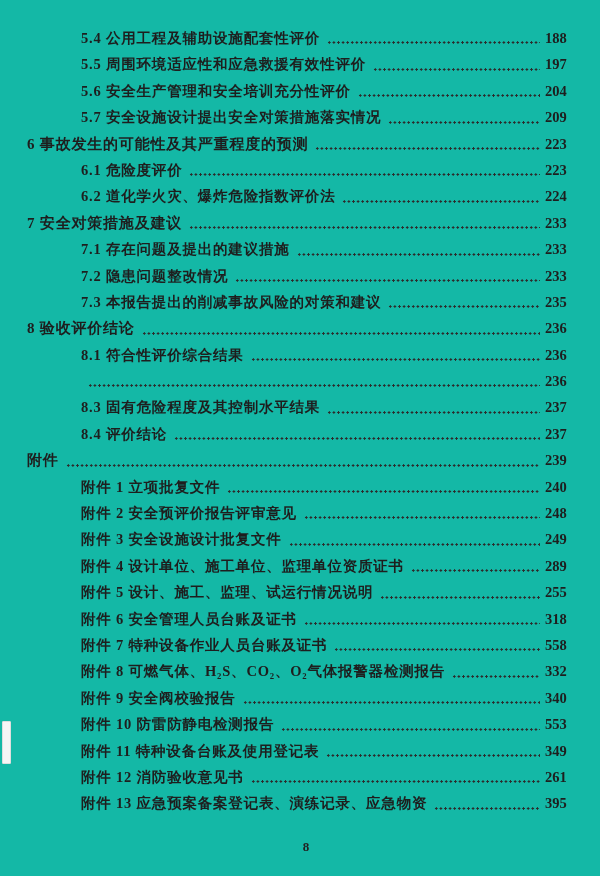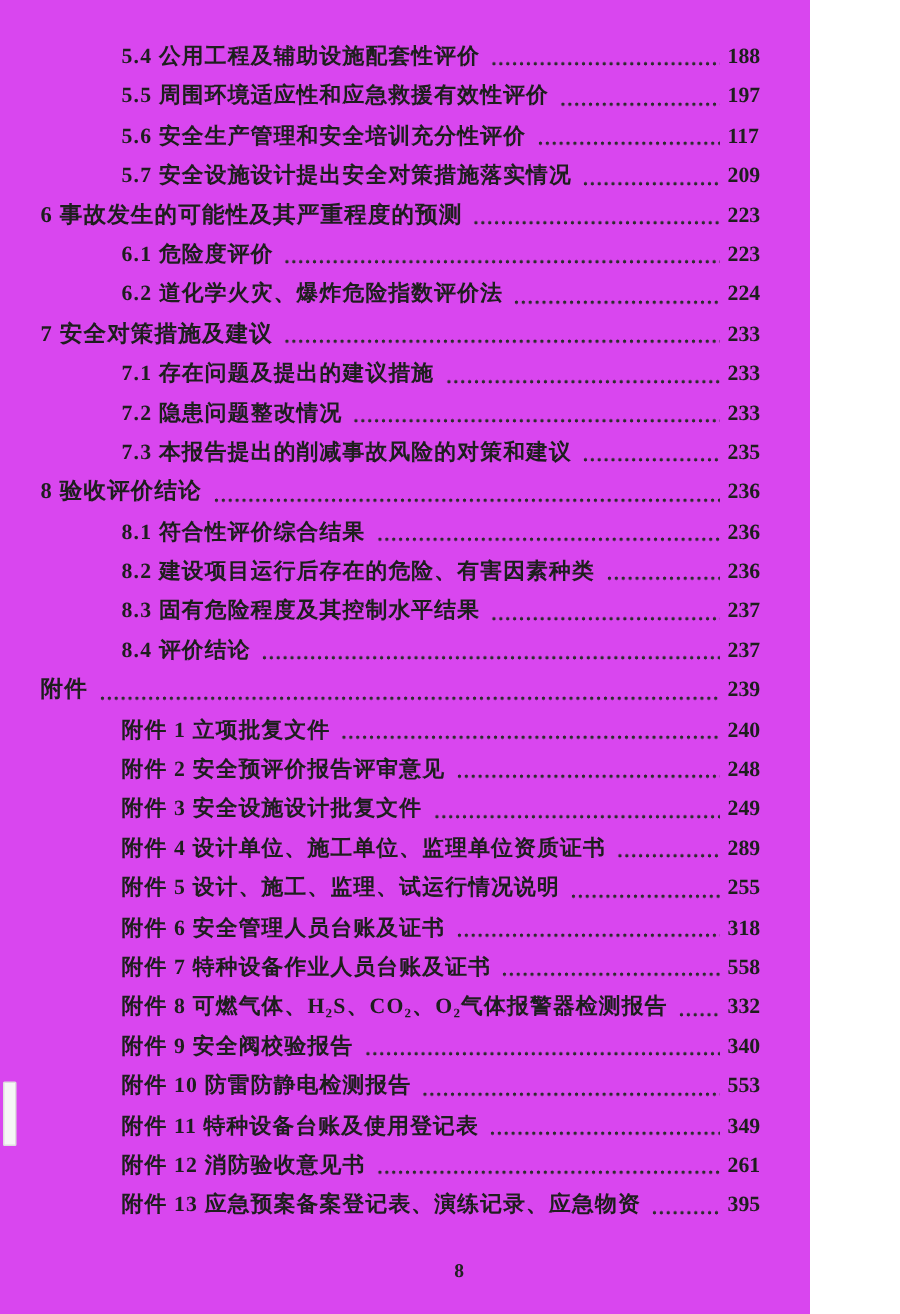--- a/index.html
+++ b/index.html
@@ -2,23 +2,23 @@
 <html><head>
 <meta charset="utf-8">
 <style>
   html, body {
     margin: 0;
     padding: 0;
     background: #ffffff;
   }
   .page {
     position: relative;
-    width: 540px;
+    width: 600px;
     height: 876px;
-    background: #d946ef;
+    background: #14b8a6;
     overflow: hidden;
     font-family: "Liberation Serif", "DejaVu Serif", serif;
     color: #1e1e1e;
   }
   .toc {
     position: absolute;
     top: 25px;
     left: 0;
     right: 27px;
   }
@@ -88,21 +88,21 @@
         <span class="pg">188</span>
       </div>
       <div class="row lvl2">
         <span class="t">5.5 周围环境适应性和应急救援有效性评价</span>
         <span class="dots"></span>
         <span class="pg">197</span>
       </div>
       <div class="row lvl2">
         <span class="t">5.6 安全生产管理和安全培训充分性评价</span>
         <span class="dots"></span>
-        <span class="pg">117</span>
+        <span class="pg">204</span>
       </div>
       <div class="row lvl2">
         <span class="t">5.7 安全设施设计提出安全对策措施落实情况</span>
         <span class="dots"></span>
         <span class="pg">209</span>
       </div>
       <div class="row lvl1">
         <span class="t">6 事故发生的可能性及其严重程度的预测</span>
         <span class="dots"></span>
         <span class="pg">223</span>
@@ -141,21 +141,20 @@
         <span class="t">8 验收评价结论</span>
         <span class="dots"></span>
         <span class="pg">236</span>
       </div>
       <div class="row lvl2">
         <span class="t">8.1 符合性评价综合结果</span>
         <span class="dots"></span>
         <span class="pg">236</span>
       </div>
       <div class="row lvl2">
-        <span class="t">8.2 建设项目运行后存在的危险、有害因素种类</span>
         <span class="dots"></span>
         <span class="pg">236</span>
       </div>
       <div class="row lvl2">
         <span class="t">8.3 固有危险程度及其控制水平结果</span>
         <span class="dots"></span>
         <span class="pg">237</span>
       </div>
       <div class="row lvl2">
         <span class="t">8.4 评价结论</span>

